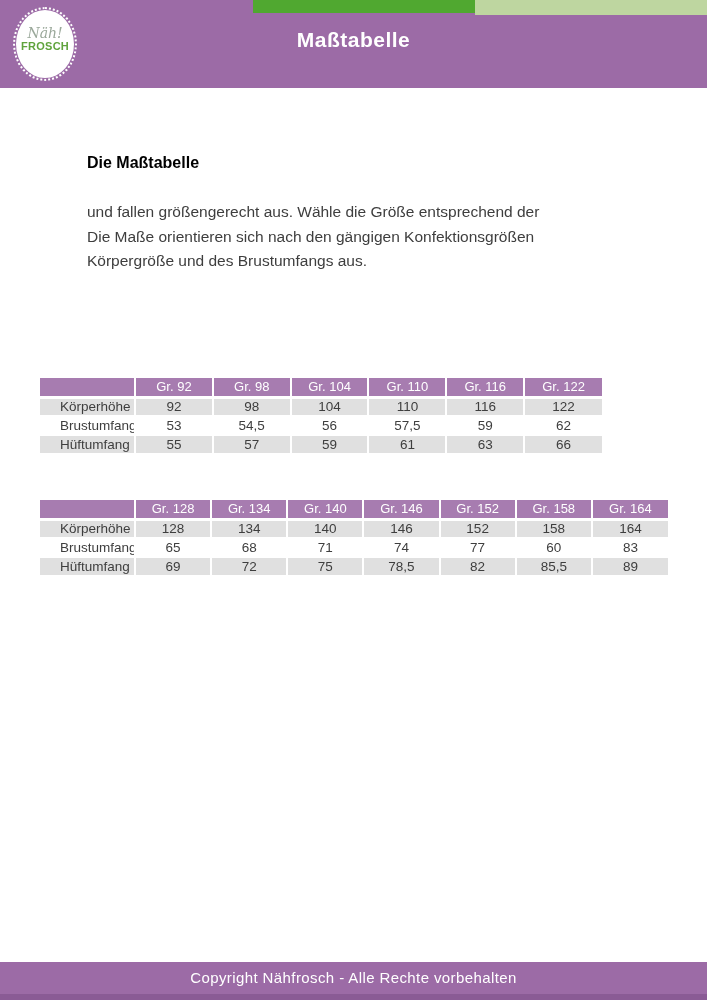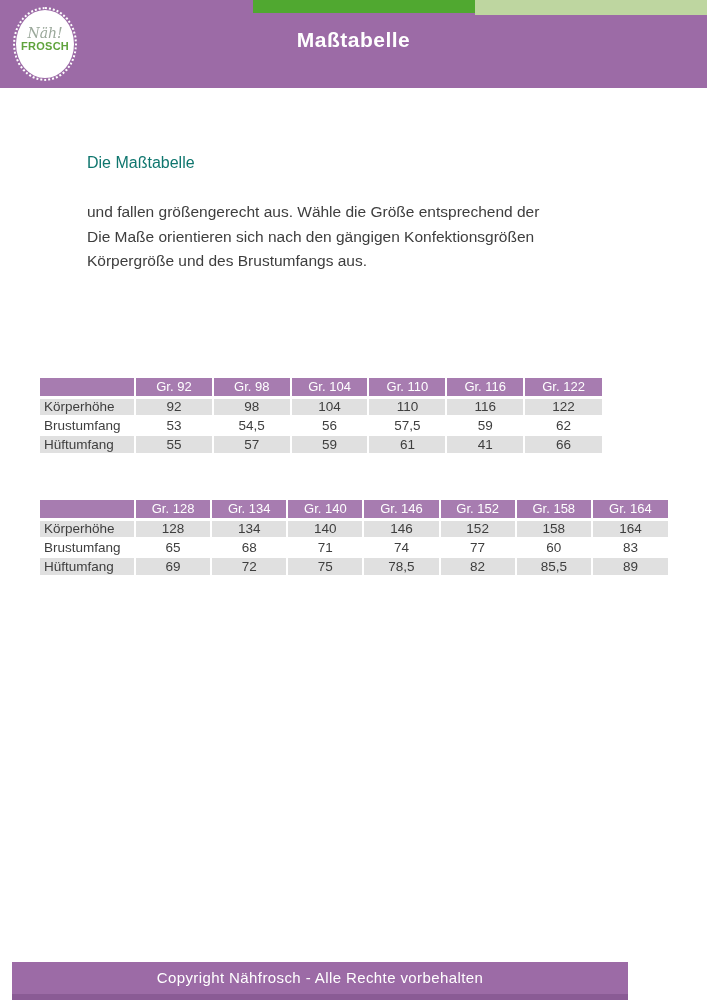--- a/index.html
+++ b/index.html
@@ -67,22 +67,22 @@
     color: #5fa33c;
     letter-spacing: 0.3px;
     line-height: 13px;
   }
 
   
   .intro-heading {
     position: absolute;
     left: 87px; top: 154px;
     font-size: 16px;
-    font-weight: normal;
-    color: #0f766e;
+    font-weight: bold;
+    color: #000000;
   }
   .intro-body {
     position: absolute;
     left: 87px; top: 200px;
     width: 520px;
     font-size: 15.5px;
     line-height: 24.5px;
     color: #3e3e3e;
   }
 
@@ -106,31 +106,31 @@
     white-space: nowrap;
     margin-top: 40px;
   }
   .size-table th:last-child, .size-table td:last-child { border-right: none; }
   .size-table thead th {
     background: #a77cb0;
     color: #ffffff;
     font-size: 13px;
     border-bottom-width: 3px;
   }
-  .size-table .label-col { width: 95px; text-align: left; padding-left: 4px; }
+  .size-table .label-col { width: 95px; text-align: left; padding-left: 20px; }
   .size-table tbody tr:nth-child(odd) th,
   .size-table tbody tr:nth-child(odd) td { background: #e0e0e0; }
   .size-table tbody tr:nth-child(even) th,
   .size-table tbody tr:nth-child(even) td { background: #ffffff; }
 
   
   .footer {
     position: absolute;
-    left: 12px; bottom: 0;
-    width: 616px; height: 38px;
+    left: 0; bottom: 0;
+    width: 707px; height: 38px;
     background: #9c6ba6;
     border-bottom: 6px solid #8a5b95;
     text-align: center;
   }
   .footer-text {
     color: #ffffff;
     font-size: 15px;
     line-height: 31px;
     letter-spacing: 0.4px;
   }
@@ -187,21 +187,21 @@
           <td>57,5</td>
           <td>59</td>
           <td>62</td>
         </tr>
         <tr>
           <th class="label-col">Hüftumfang</th>
           <td>55</td>
           <td>57</td>
           <td>59</td>
           <td>61</td>
-          <td>41</td>
+          <td>63</td>
           <td>66</td>
         </tr>
       </tbody>
     </table>
 
   <table id="table2" class="size-table">
       <thead>
         <tr>
           <th class="label-col"></th>
           <th>Gr. 128</th>

